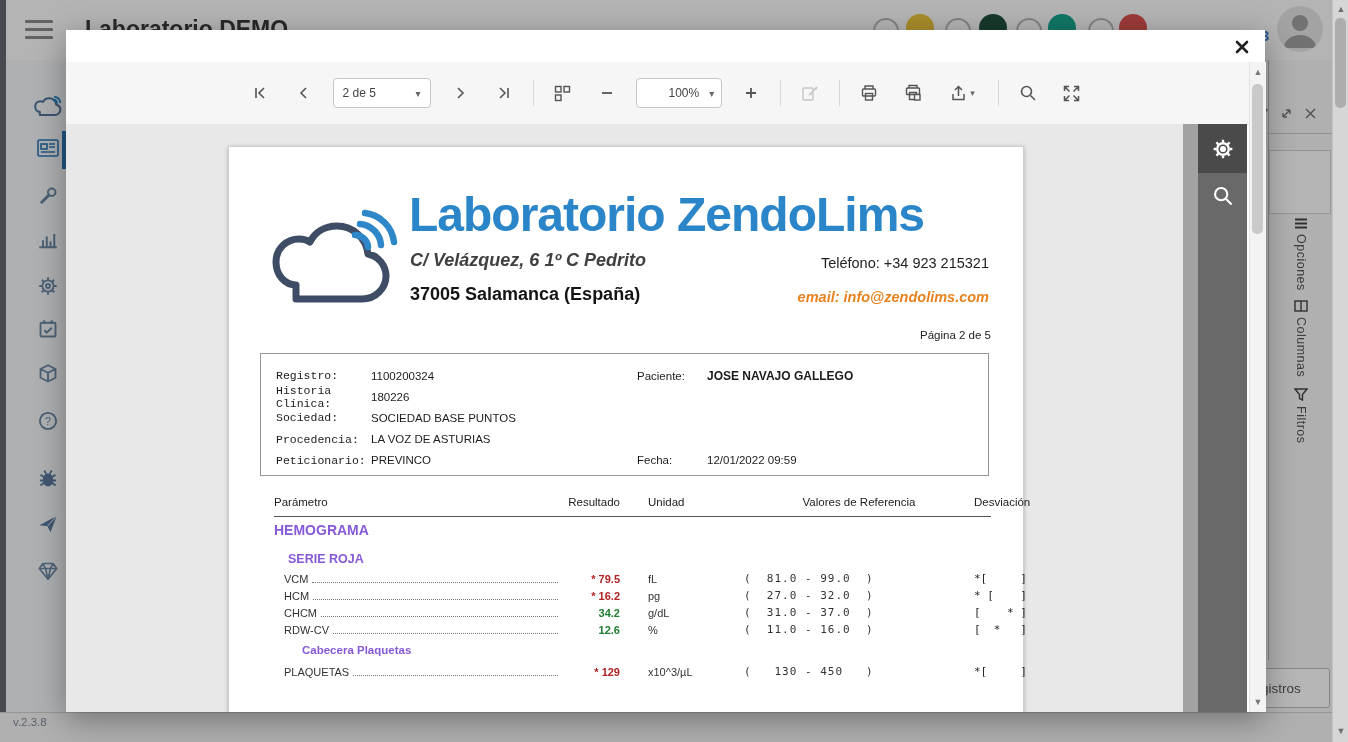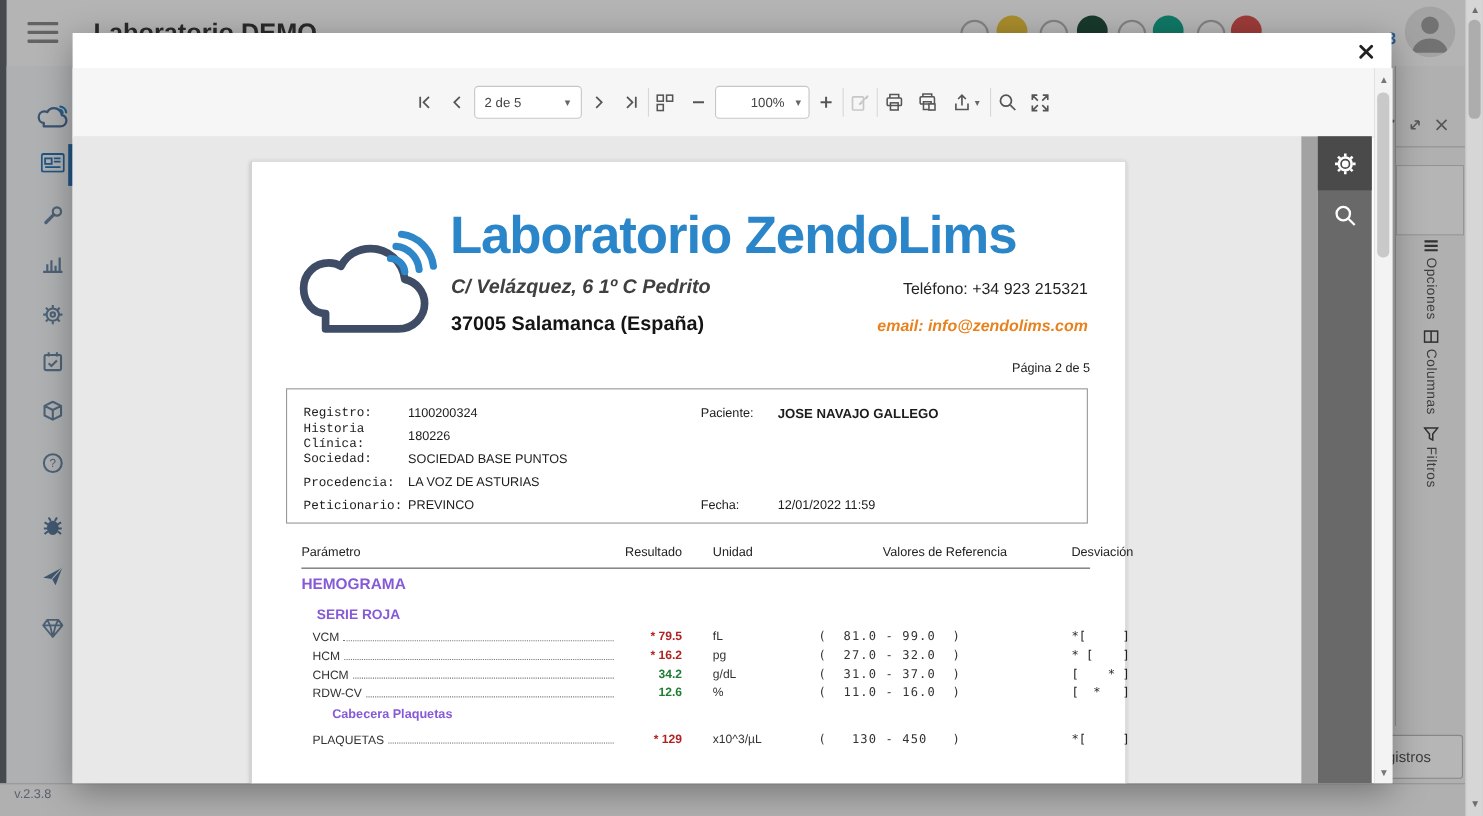--- a/index.html
+++ b/index.html
@@ -41,21 +41,21 @@
   #bg-scroll .sarr{position:absolute;left:0;width:16px;text-align:center;font-size:9px;color:#6d6d6d;}
 
   
   #backdrop{position:absolute;inset:0;background:rgba(0,0,0,0.28);z-index:5;}
 
   
   #modal{position:absolute;left:66px;top:30px;width:1199px;height:682px;background:#fff;z-index:10;
      box-shadow:0 8px 30px rgba(0,0,0,.35);}
   .close-x{right:12px;top:6px;width:22px;height:22px;cursor:pointer;display:flex;align-items:center;justify-content:center;}
   .toolbar{left:0;top:32px;width:100%;height:62px;background:#f6f6f6;border-bottom:1px solid #e4e4e4;
-     display:flex;align-items:center;justify-content:center;gap:0;text-align:right;}
+     display:flex;align-items:center;justify-content:center;gap:14px;text-align:right;}
   .tbtn{width:30px;height:30px;display:flex;align-items:center;justify-content:center;border-radius:3px;}
   .tsep{width:1px;height:26px;background:#d7d7d7;}
   .tselect{height:30px;background:#fff;border:1px solid #c6c6c6;border-radius:4px;display:flex;align-items:center;
      padding:0 9px;font-size:12px;color:#444;box-sizing:border-box;}
   .tselect .caret{margin-left:auto;color:#666;font-size:10px;padding-left:10px;}
   .viewer{left:0;top:94px;width:1117px;height:588px;background:#e8e8e8;overflow:hidden;}
   .gutter{left:1117px;top:94px;width:15px;height:588px;background:#a2a2a2;}
   .pdf-side{left:1132px;top:94px;width:49px;height:588px;background:#696969;}
   .pdf-side .gearblock{width:49px;height:49px;background:#4a4a4a;display:flex;align-items:center;justify-content:center;}
   .pdf-side .searchbtn{width:49px;height:46px;display:flex;align-items:center;justify-content:center;}
@@ -377,21 +377,21 @@
           <span class="iv">SOCIEDAD BASE PUNTOS</span>
         </div>
         <div class="inforow">
           <span class="il">Procedencia:</span>
           <span class="iv">LA VOZ DE ASTURIAS</span>
         </div>
         <div class="inforow">
           <span class="il">Peticionario:</span>
           <span class="iv">PREVINCO</span>
           <span class="irl">Fecha:</span>
-          <span class="irv2">12/01/2022 11:59</span>
+          <span class="irv2">12/01/2022 09:59</span>
         </div>
       </div>
 
       <div class="abs thead">
         <span class="h-name">Parámetro</span>
         <span class="h-res">Resultado</span>
         <span class="h-unit">Unidad</span>
         <span class="h-ref">Valores de Referencia</span>
         <span class="h-dev">Desviación</span>
       </div>

